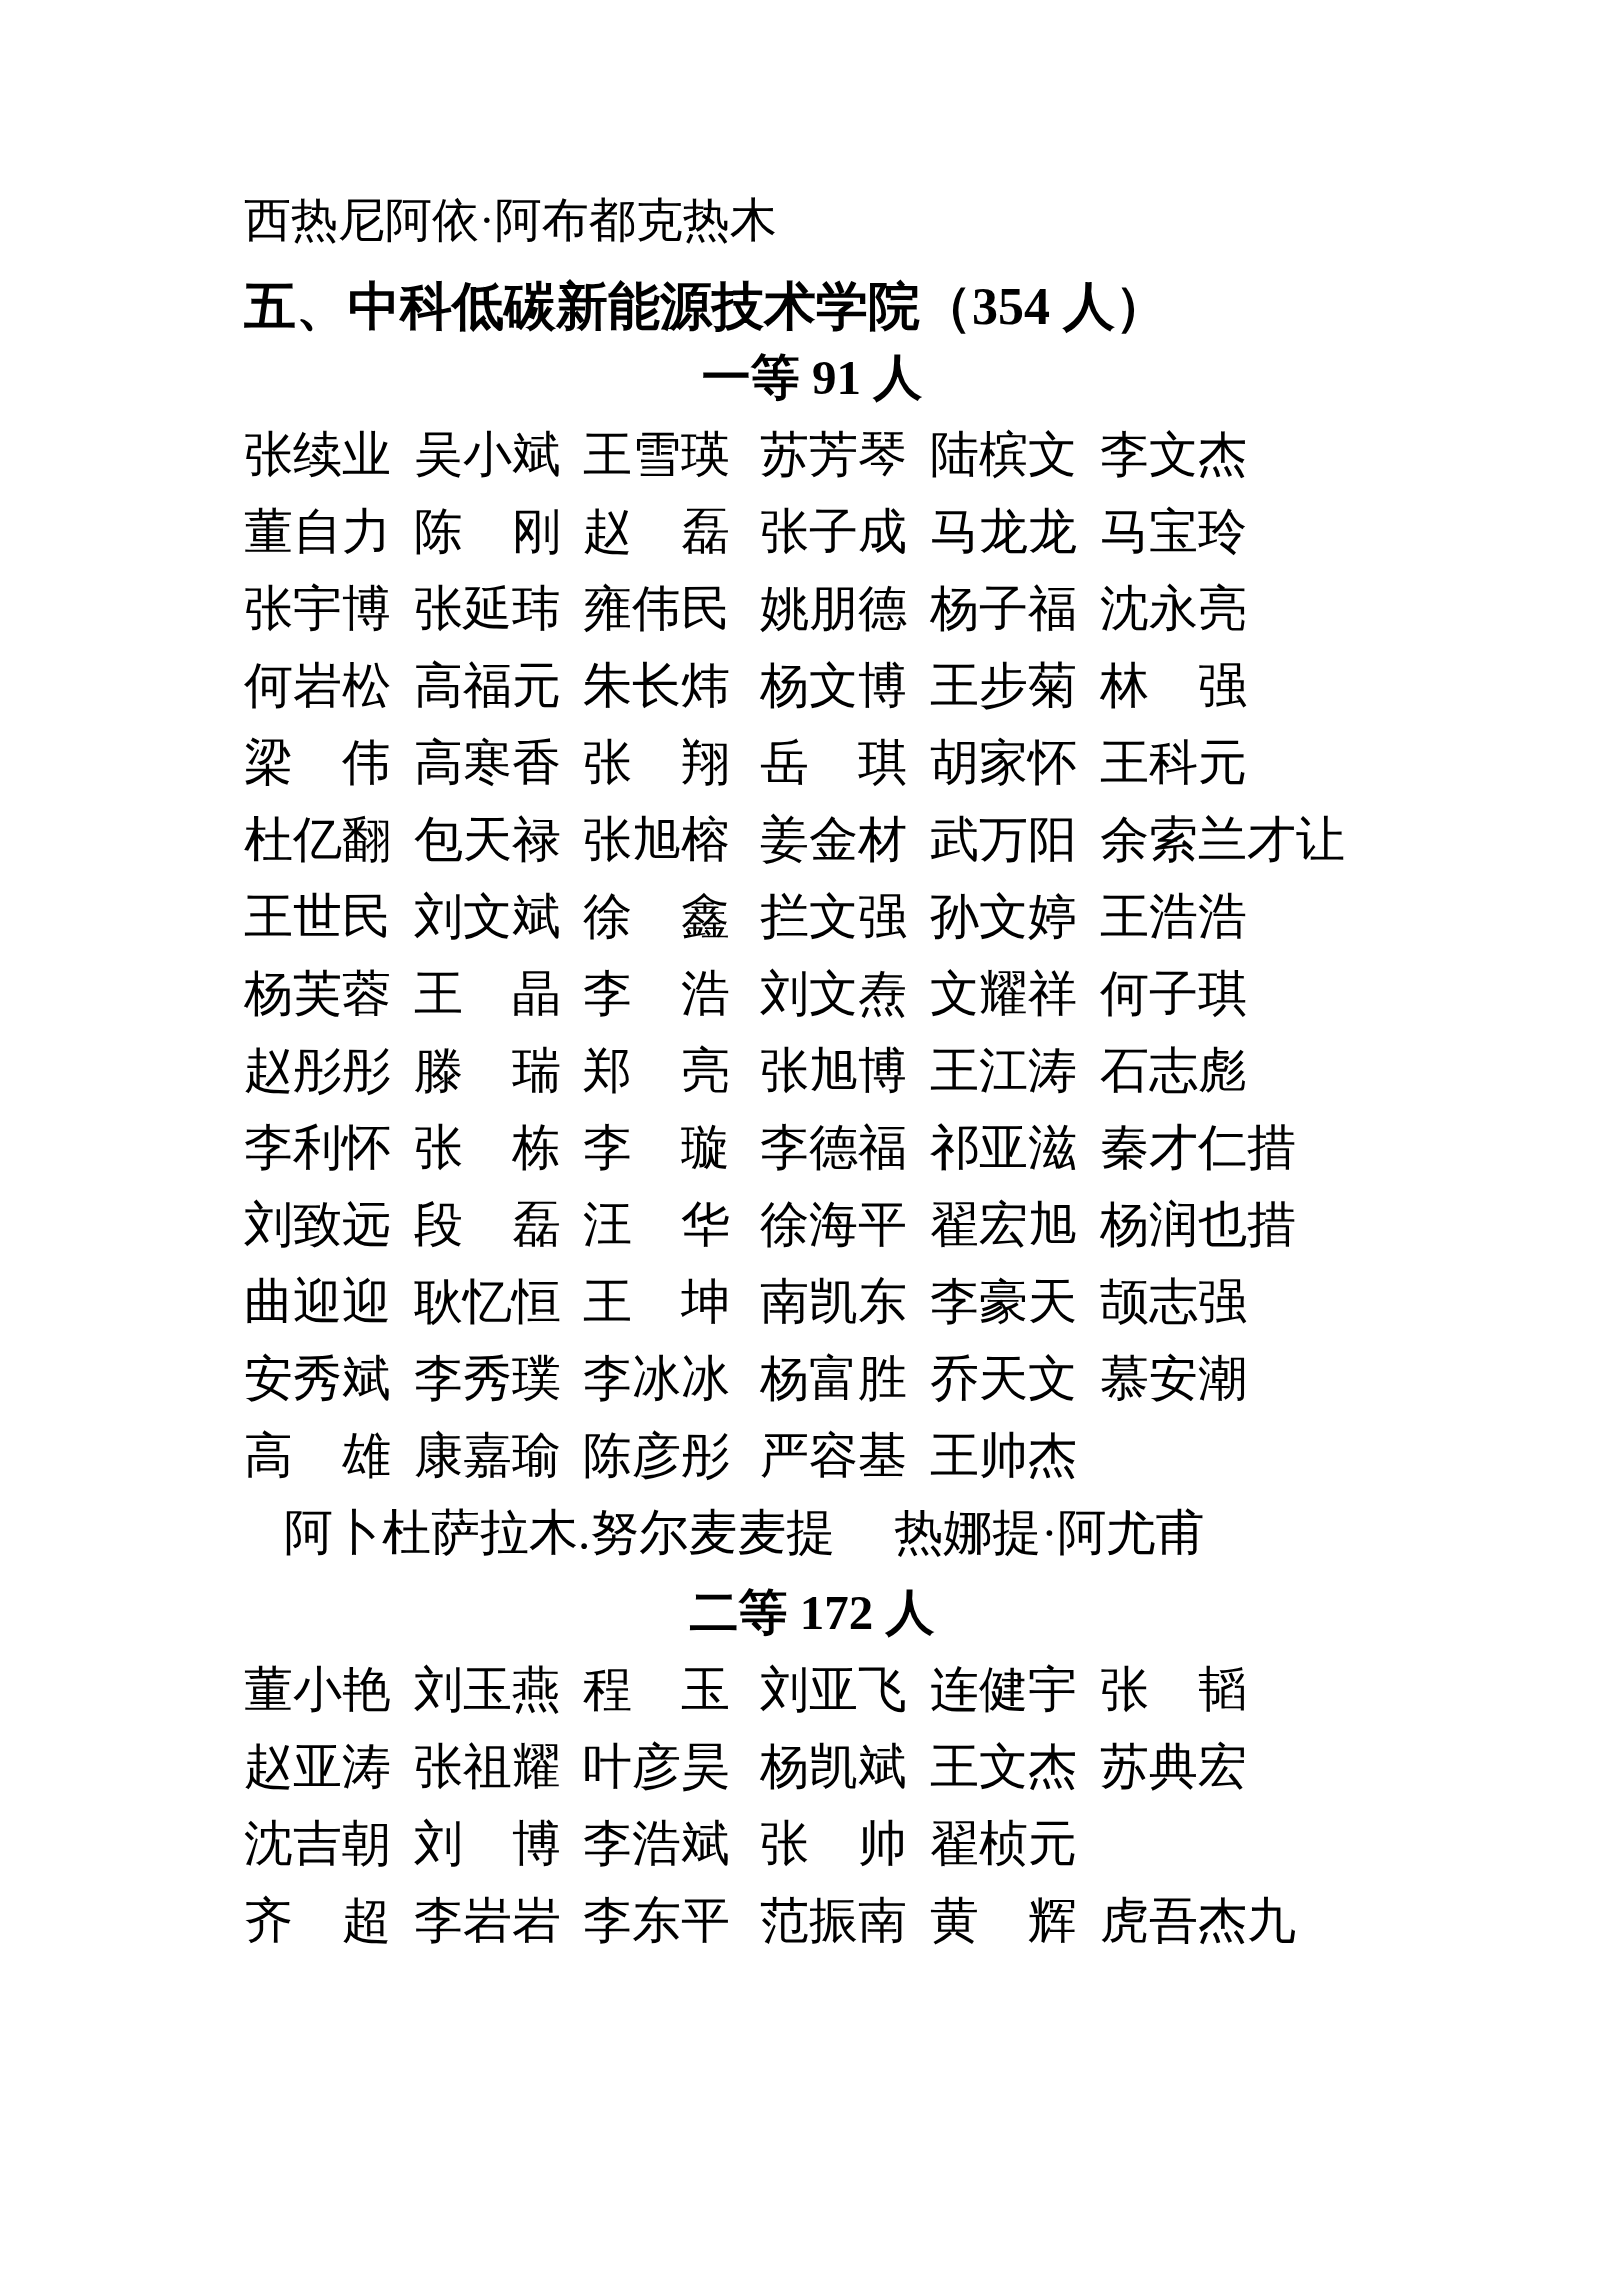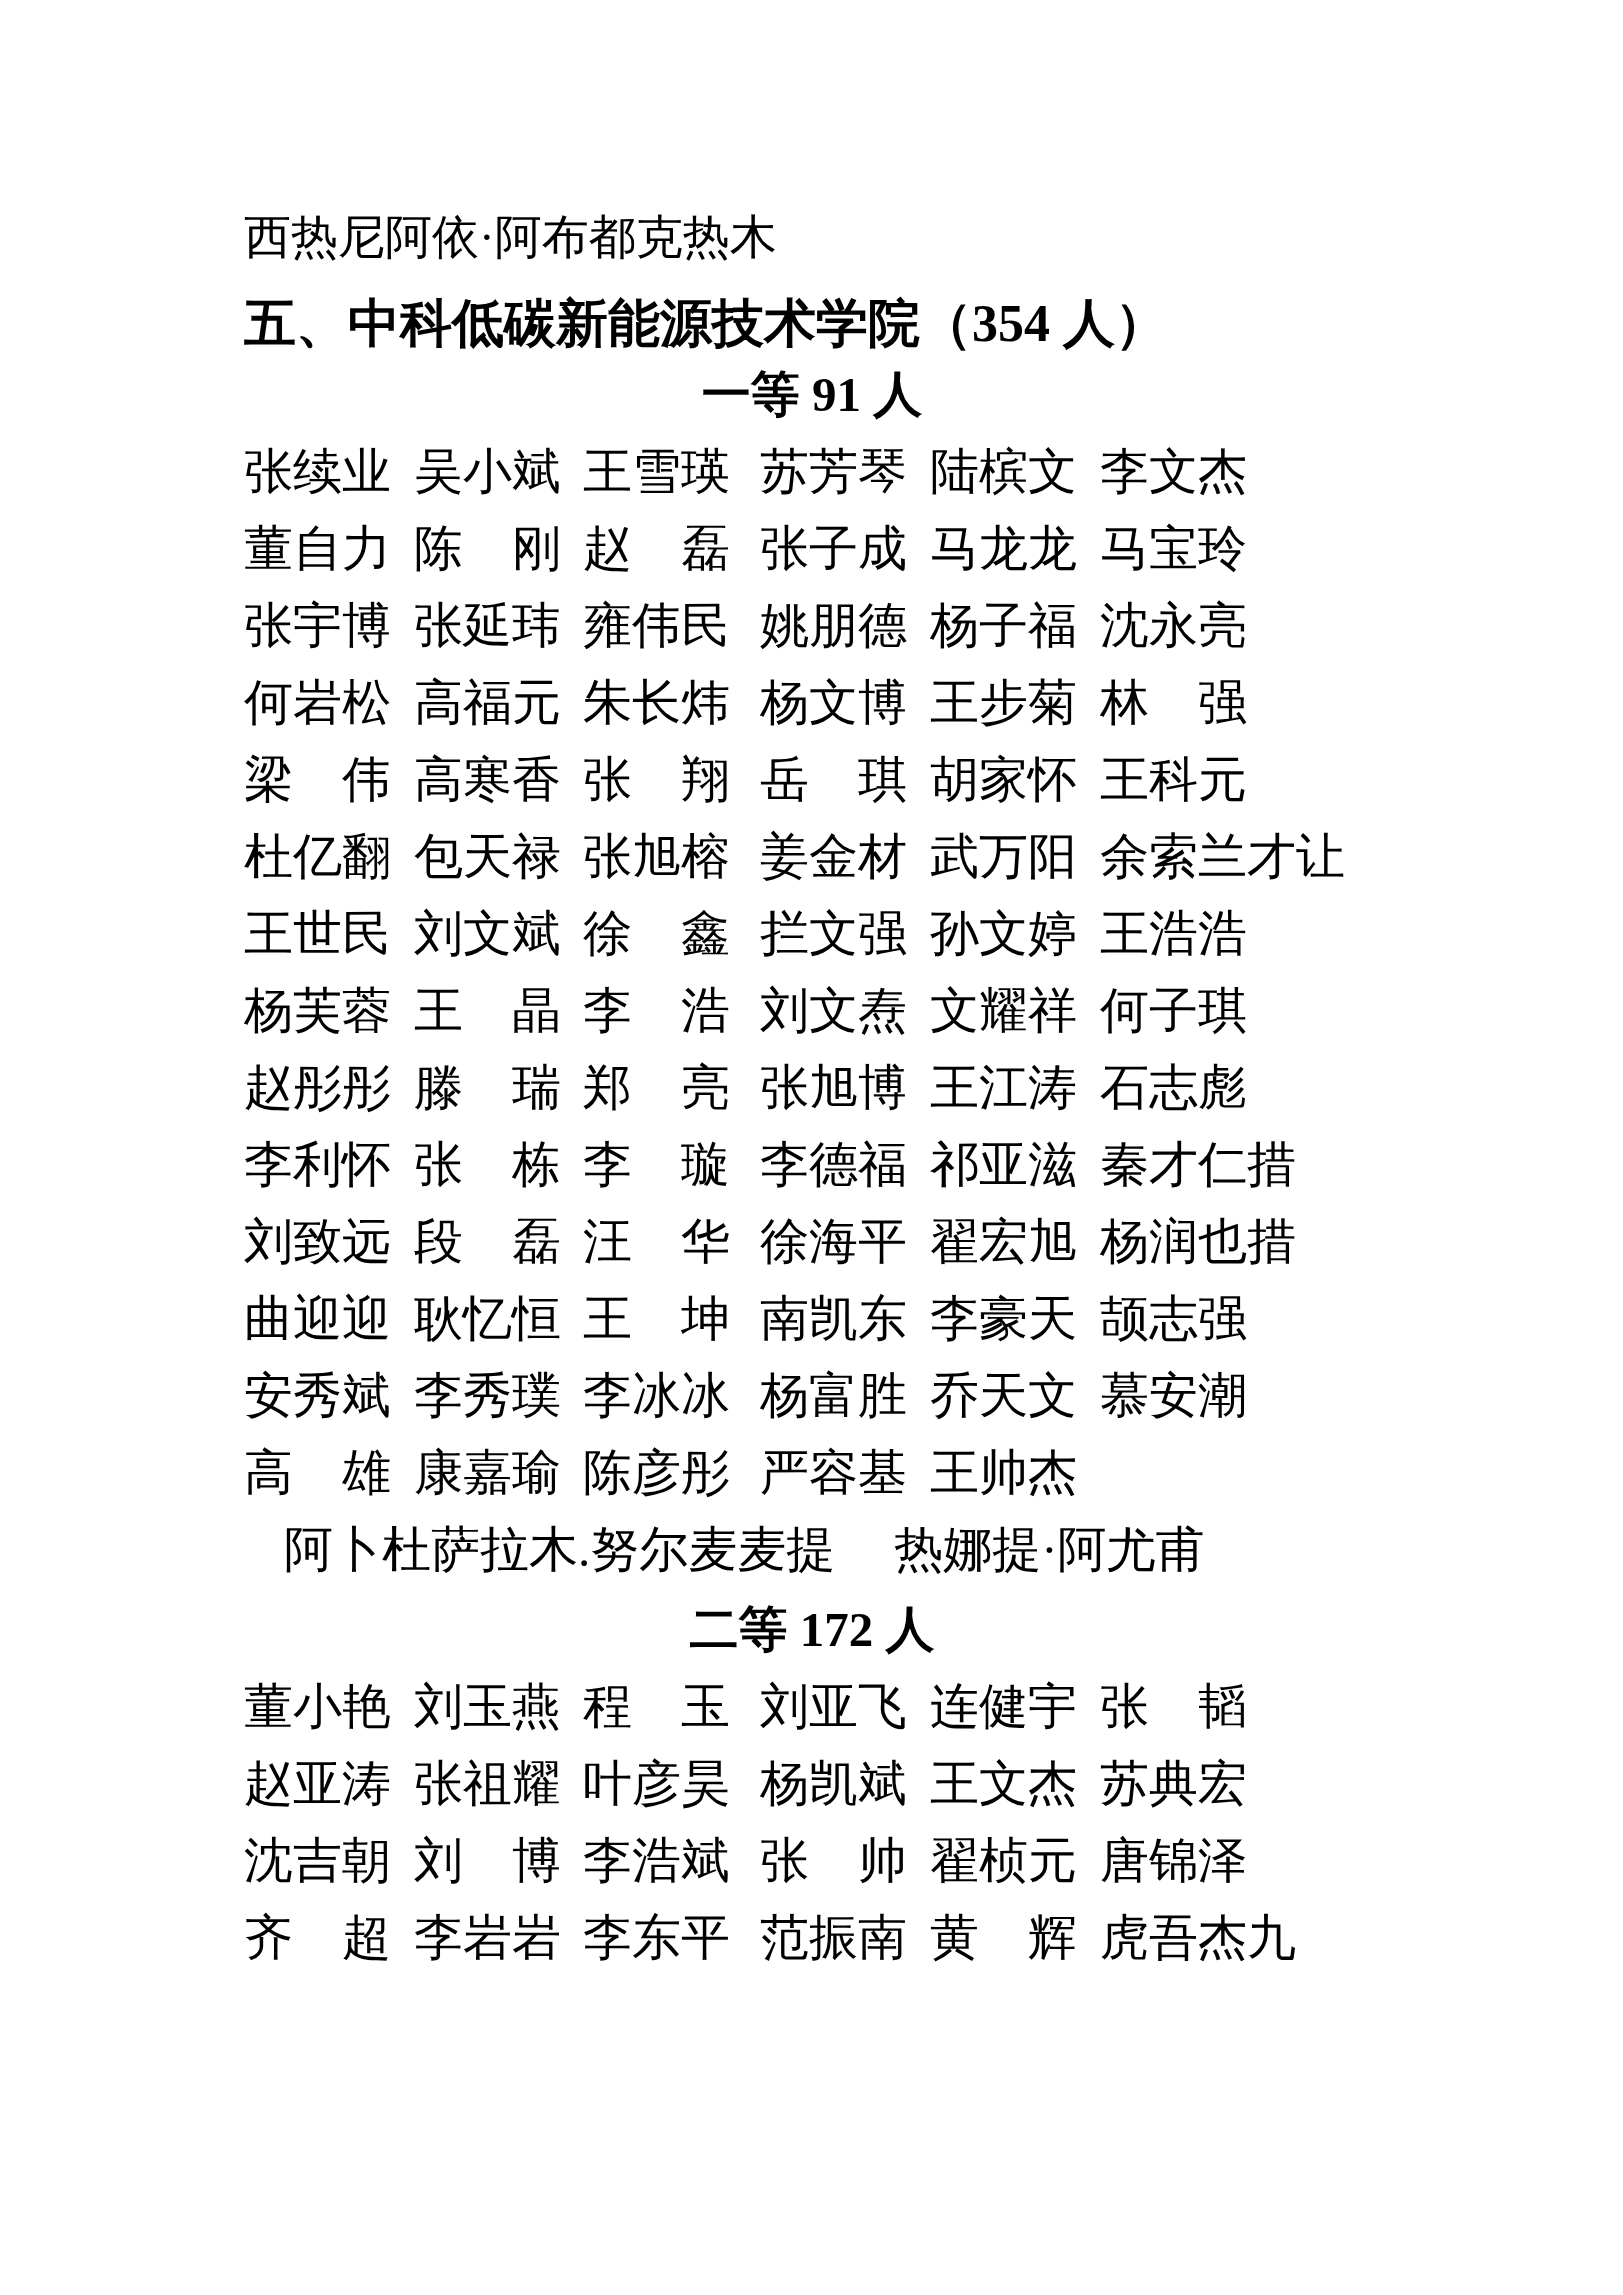--- a/index.html
+++ b/index.html
@@ -11,21 +11,21 @@
     width: 1623px;
     height: 2295px;
     position: relative;
     font-family: "Liberation Serif", "DejaVu Serif", serif;
     color: #000000;
     overflow: hidden;
   }
   .page {
     position: absolute;
     left: 244px;
-    top: 209px;
+    top: 192px;
     width: 1136px;
   }
   .intro-line {
     font-size: 47px;
     line-height: 56px;
     white-space: pre;
   }
   .section-title {
     margin-top: 28px;
     font-size: 52px;
@@ -210,21 +210,20 @@
           <span class="name">杨凯斌</span>
           <span class="name">王文杰</span>
           <span class="name">苏典宏</span>
         </div>
         <div class="name-row">
           <span class="name">沈吉朝</span>
           <span class="name">刘　博</span>
           <span class="name">李浩斌</span>
           <span class="name">张　帅</span>
           <span class="name">翟桢元</span>
-          <span class="name">唐锦泽</span>
         </div>
         <div class="name-row">
           <span class="name">齐　超</span>
           <span class="name">李岩岩</span>
           <span class="name">李东平</span>
           <span class="name">范振南</span>
           <span class="name">黄　辉</span>
           <span class="name">虎吾杰九</span>
         </div>
       </div>

